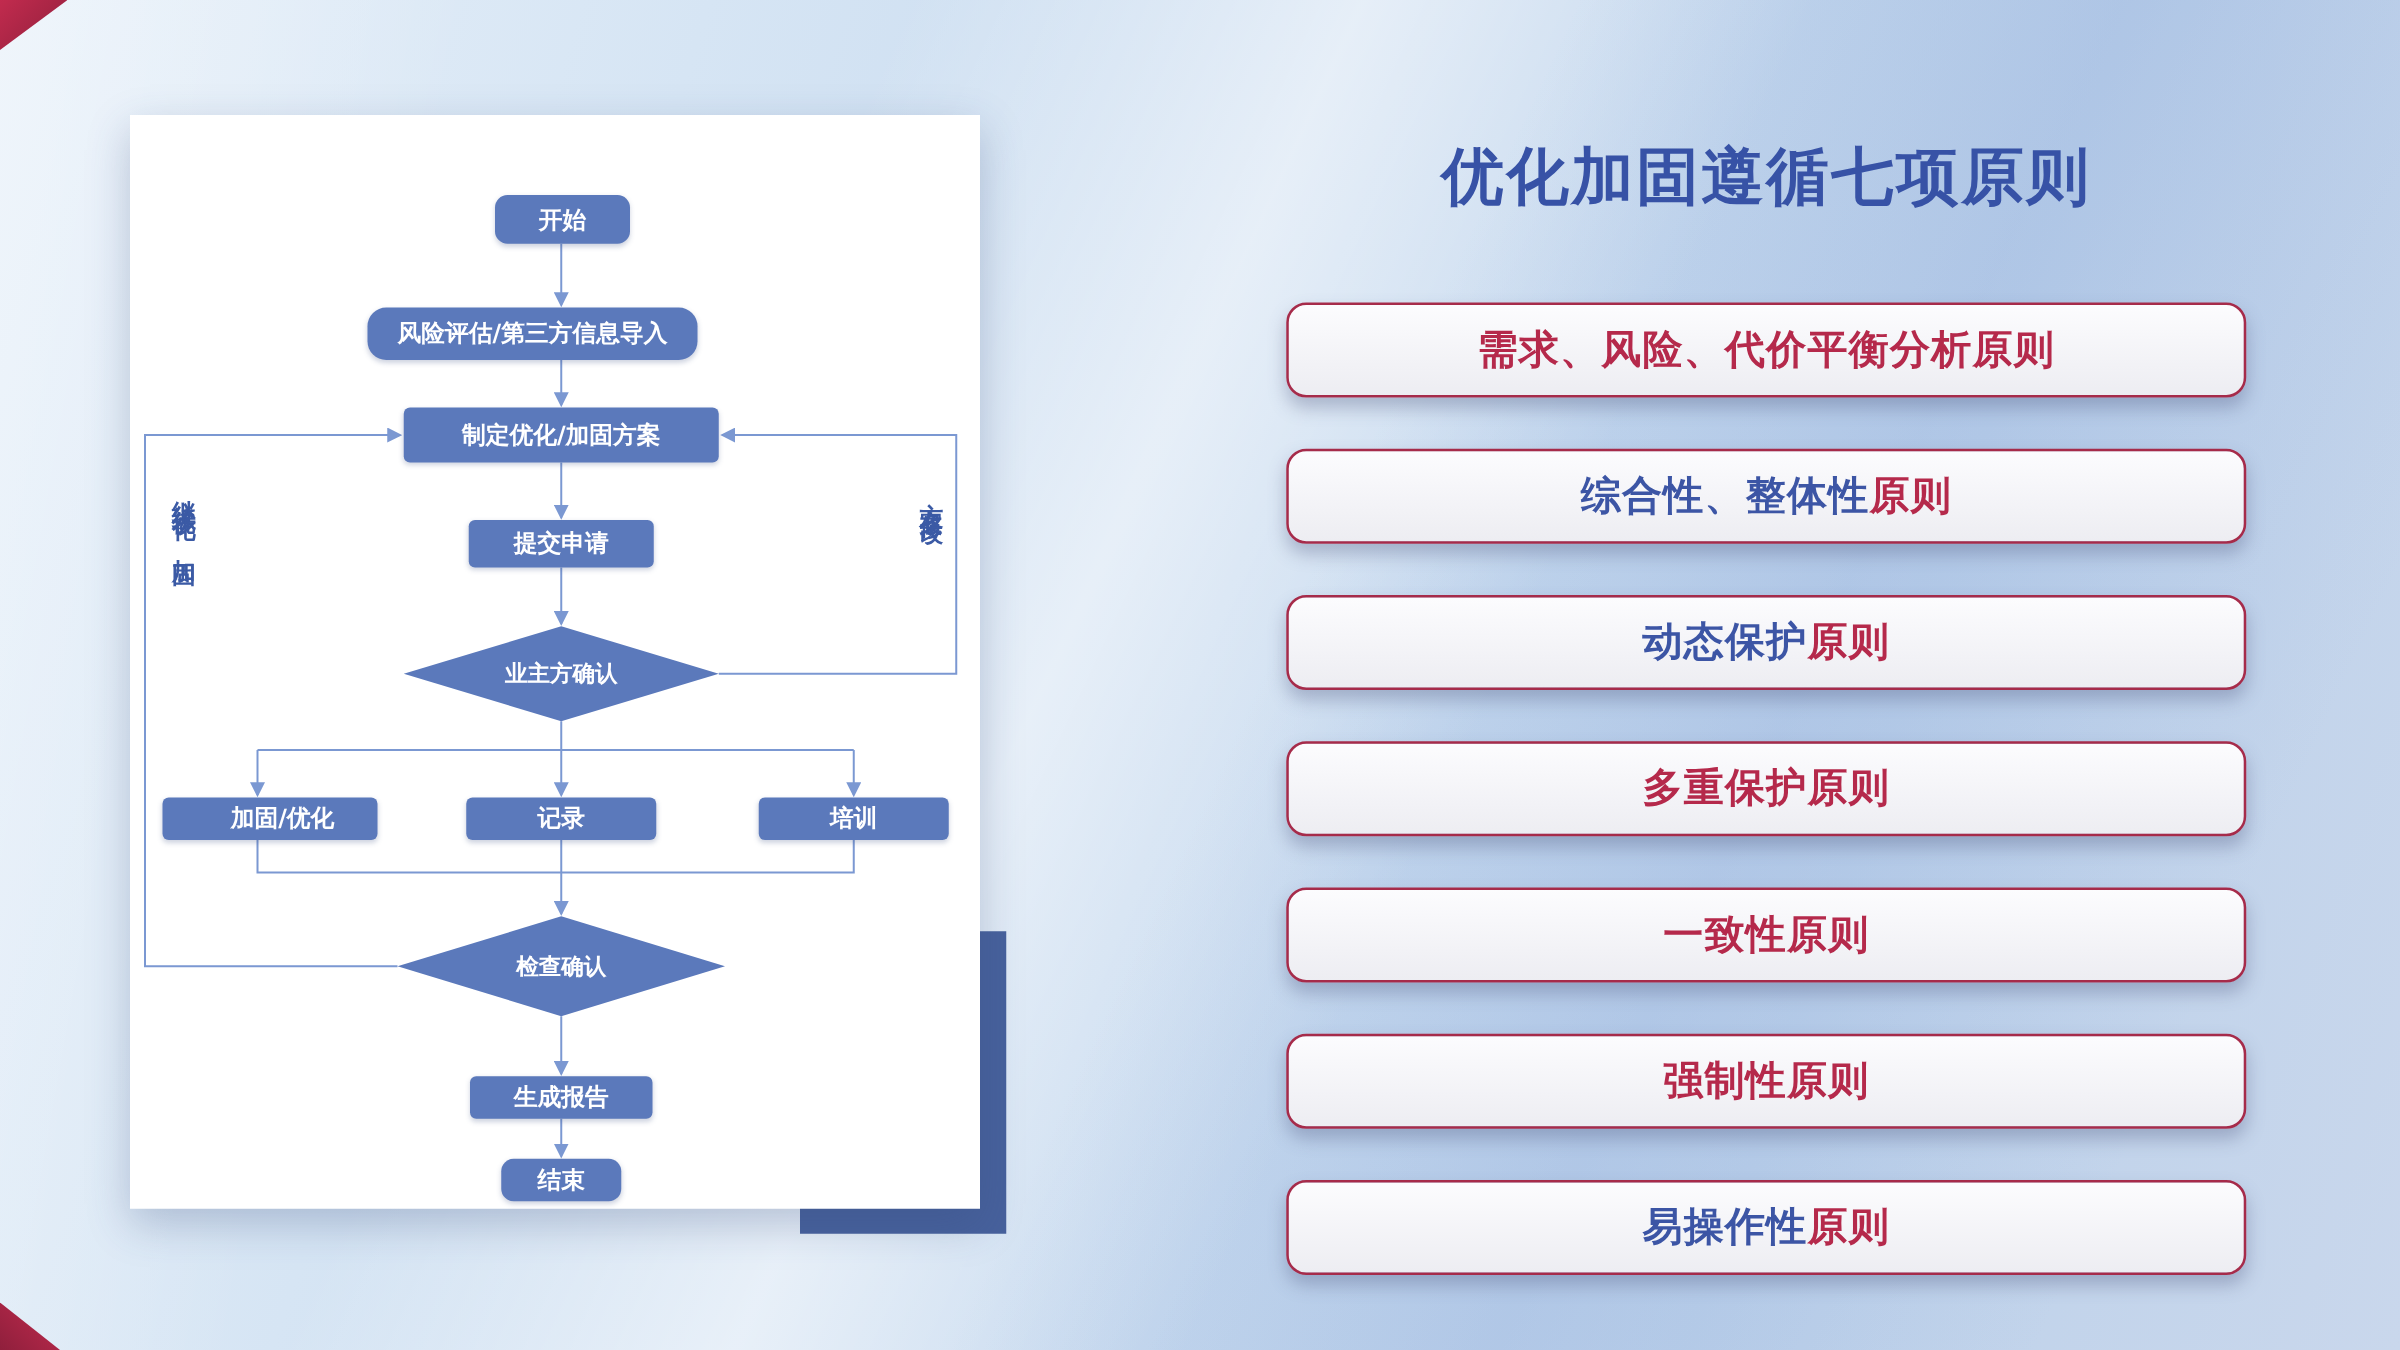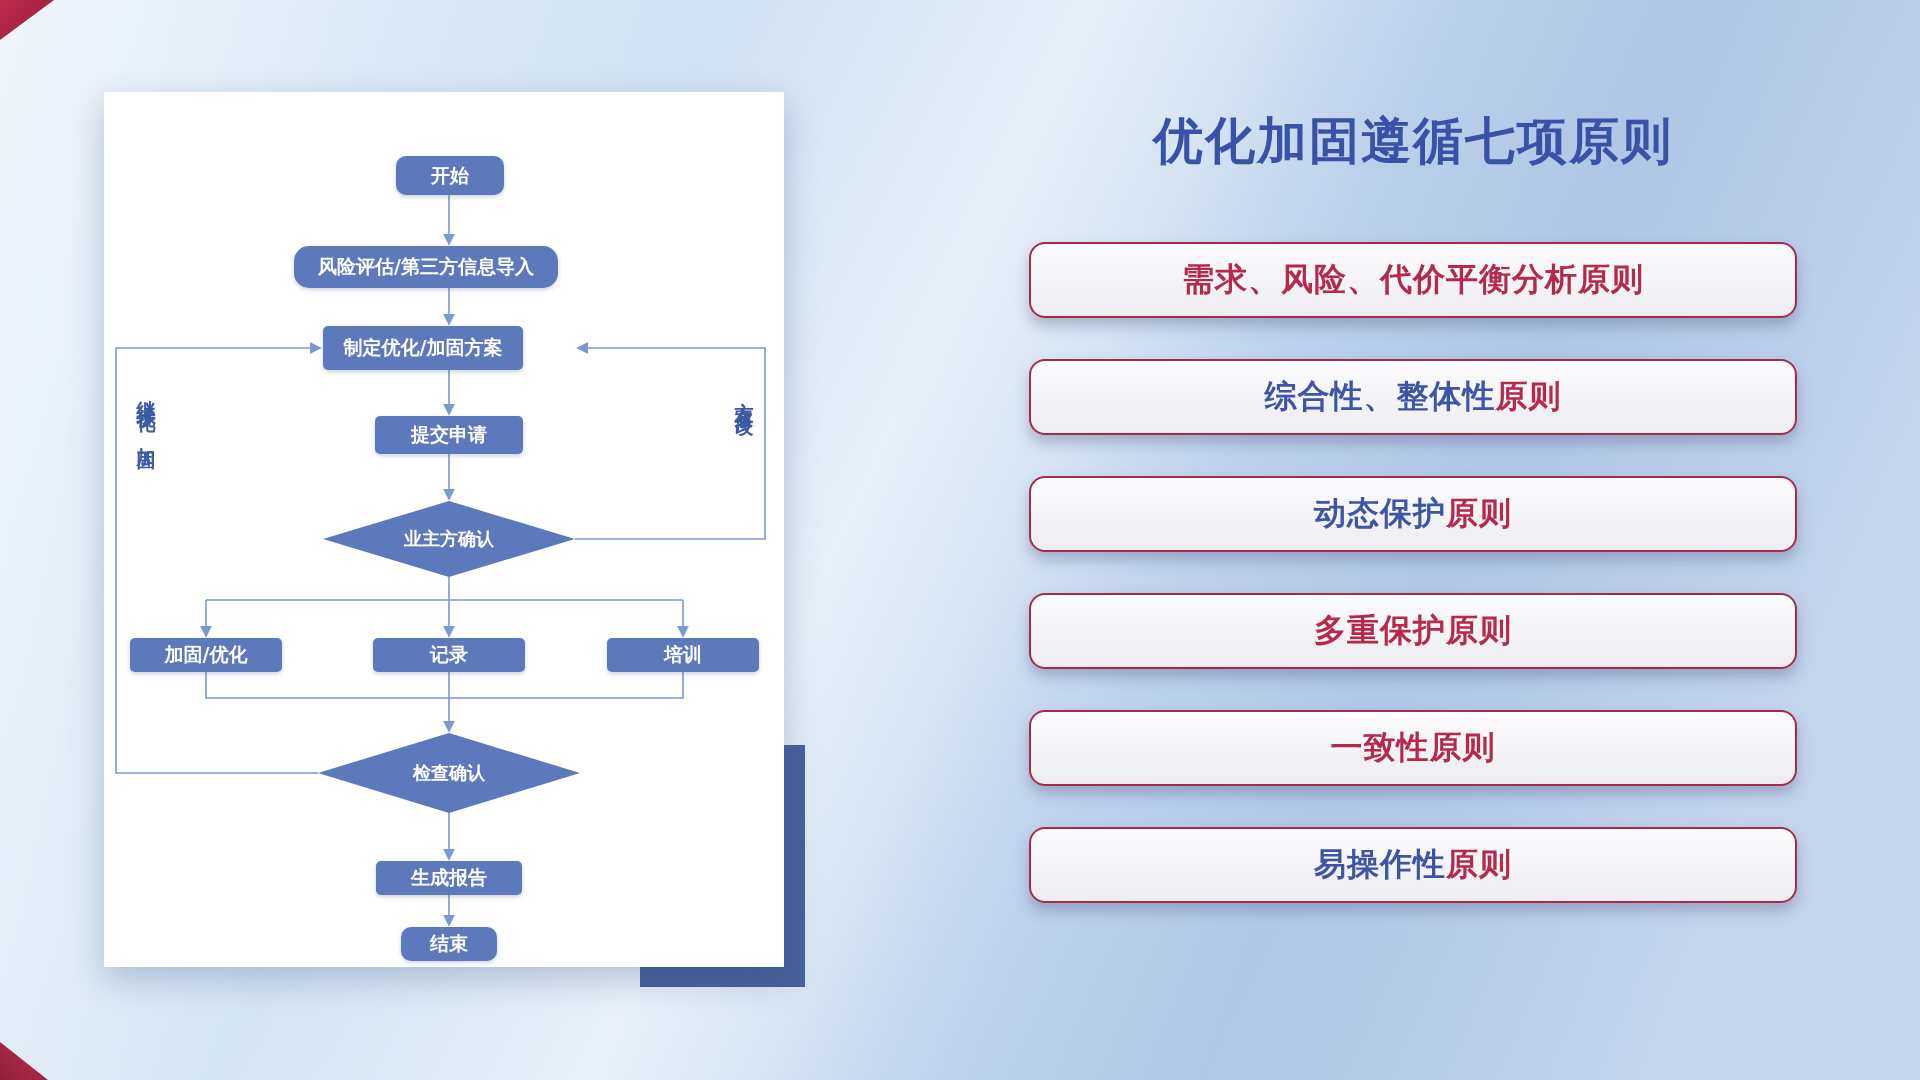--- a/index.html
+++ b/index.html
@@ -100,27 +100,27 @@
       <g class="diamonds">
         <polygon points="219,447 345,409 471,447 345,485"></polygon>
         <polygon points="214,681 345,641 476,681 345,721"></polygon>
       </g>
     </svg>
 
     <div class="flow-node pill" style="left:292px;top:64px;width:108px;height:39px;">开始</div>
 
     <div class="flow-node" style="left:190px;top:154px;width:264px;height:42px;border-radius:15px;">风险评估/第三方信息导入</div>
 
-    <div class="flow-node" style="left:219px;top:234px;width:200px;height:44px;">制定优化/加固方案</div>
+    <div class="flow-node" style="left:219px;top:234px;width:252px;height:44px;">制定优化/加固方案</div>
 
     <div class="flow-node" style="left:271px;top:324px;width:148px;height:38px;">提交申请</div>
 
     <div class="diamond-label" style="left:255px;top:433px;width:180px;height:28px;">业主方确认</div>
 
-    <div class="flow-node" style="left:26px;top:546px;width:152px;height:34px;">加固/优化</div>
+    <div class="flow-node" style="left:26px;top:546px;width:152px;height:34px;padding-left:20px;">加固/优化</div>
 
     <div class="flow-node" style="left:269px;top:546px;width:152px;height:34px;">记录</div>
 
     <div class="flow-node" style="left:503px;top:546px;width:152px;height:34px;">培训</div>
 
     <div class="diamond-label" style="left:255px;top:667px;width:180px;height:28px;">检查确认</div>
 
     <div class="flow-node" style="left:272px;top:769px;width:146px;height:34px;">生成报告</div>
 
     <div class="flow-node pill" style="left:297px;top:835px;width:96px;height:34px;">结束</div>
@@ -144,18 +144,21 @@
         <span style="color: rgb(60, 85, 165);">动态保护</span>
         <span style="color: rgb(181, 41, 75);">原则</span>
       </div>
       <div class="principle-box">
         <span style="color: rgb(181, 41, 75);">多重保护原则</span>
       </div>
       <div class="principle-box">
         <span style="color: rgb(181, 41, 75);">一致性原则</span>
       </div>
       <div class="principle-box">
+        <span style="color: rgb(181, 41, 75);">强制性原则</span>
+      </div>
+      <div class="principle-box">
         <span style="color: rgb(60, 85, 165);">易操作性</span>
         <span style="color: rgb(181, 41, 75);">原则</span>
       </div>
     </div>
 
 </div>
 
 </body></html>

